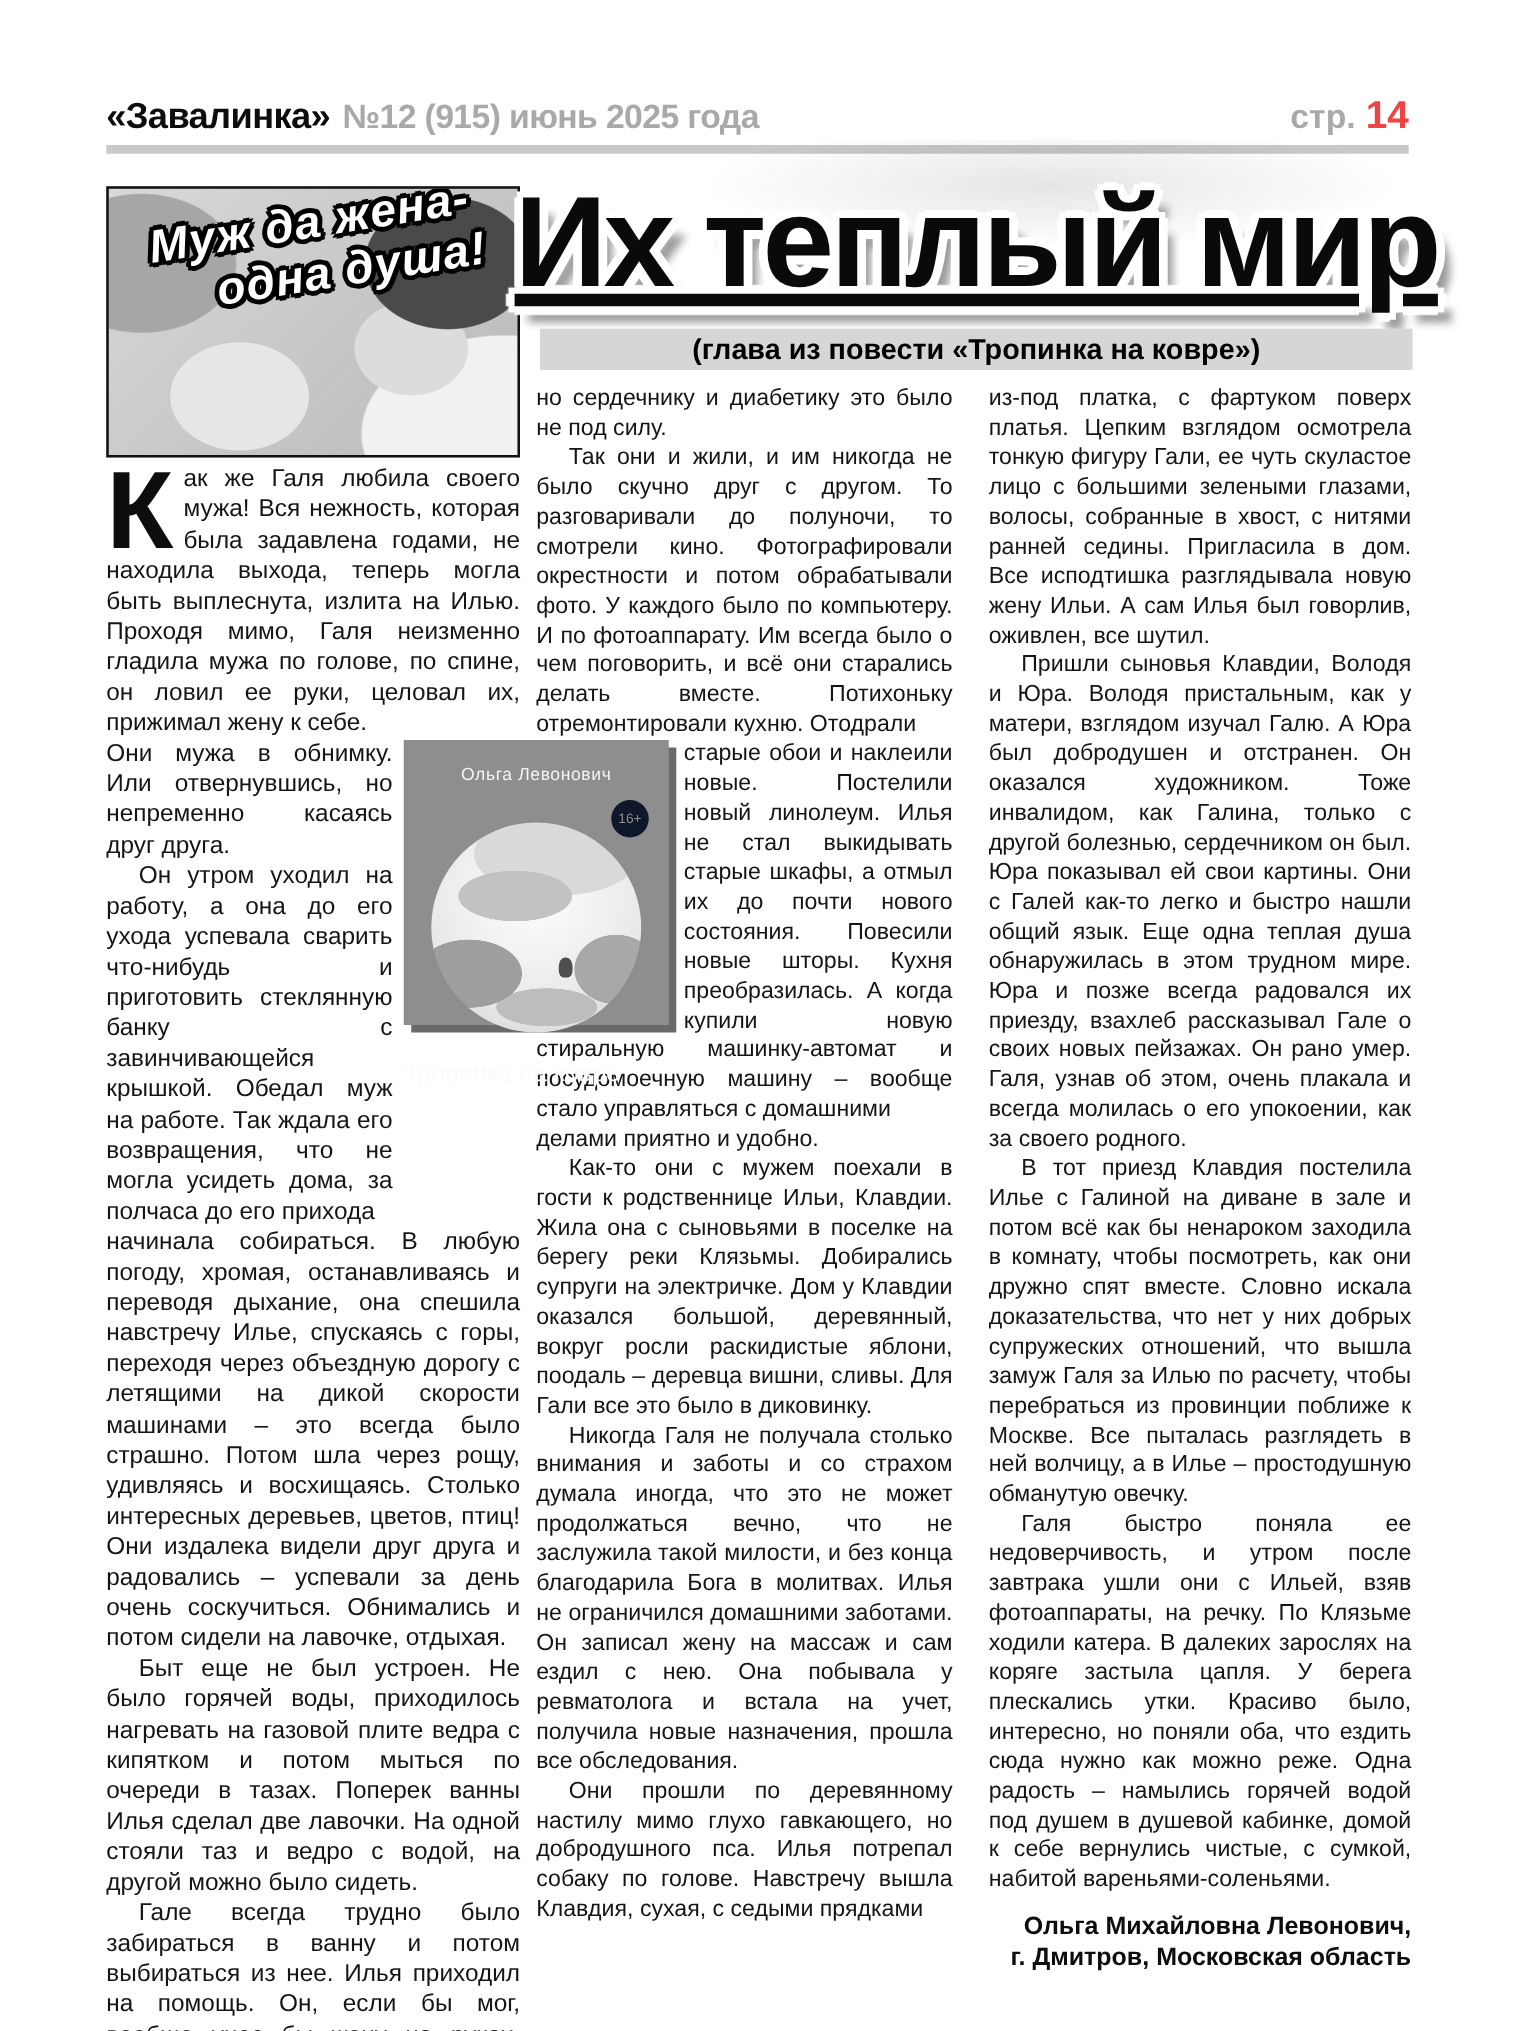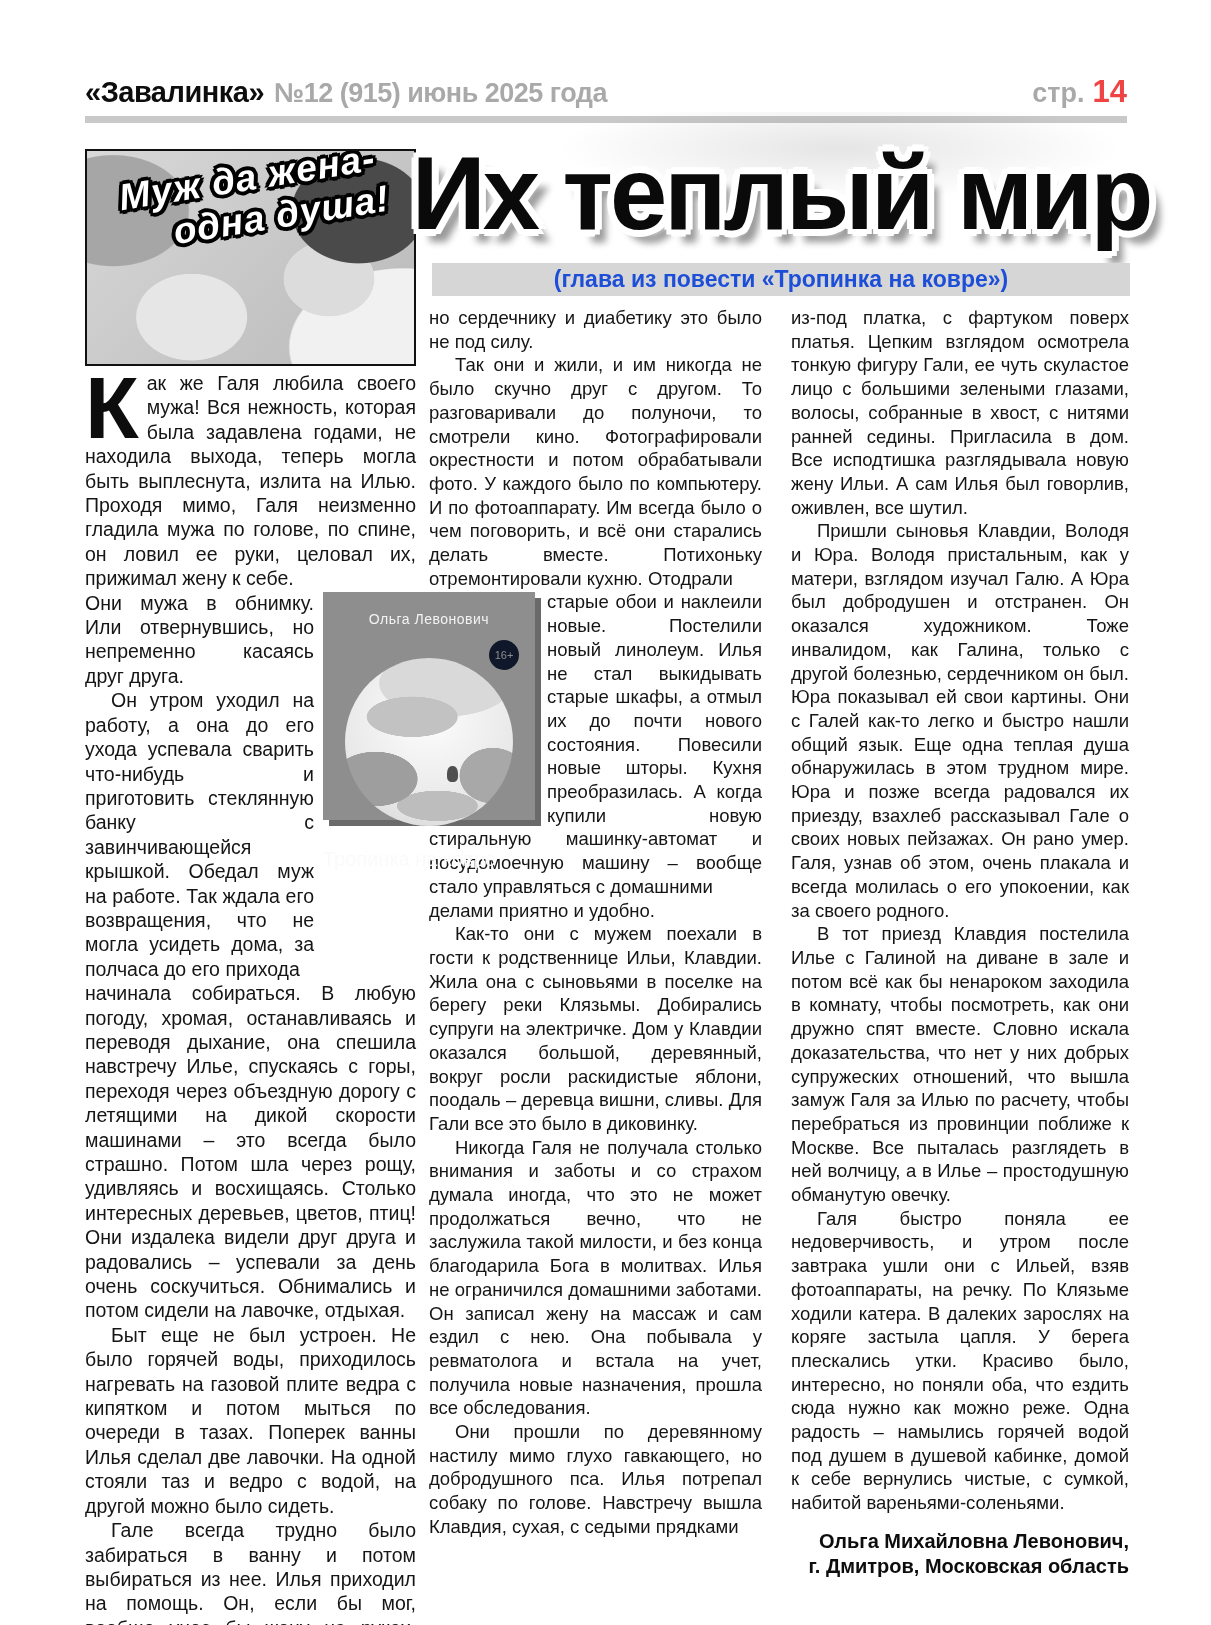--- a/index.html
+++ b/index.html
@@ -36,24 +36,24 @@
 
   
   .headline{position:absolute;left:432px;top:130px;width:698px;height:128px;
     display:flex;align-items:center;justify-content:center;}
   .headline::before{content:"";position:absolute;inset:-18px;
     background:radial-gradient(ellipse 55% 45% at 58% 22%,rgba(0,0,0,0.10),transparent 70%);}
   .headline-text{position:relative;font-size:103px;font-weight:bold;letter-spacing:-3px;
     color:#0a0a0a;white-space:nowrap;
     text-shadow:-5px -5px 0 #fff,5px -5px 0 #fff,-5px 5px 0 #fff,5px 5px 0 #fff,
       -7px 0 0 #fff,7px 0 0 #fff,0 -7px 0 #fff,0 7px 0 #fff,
-      11px 13px 7px rgba(0,0,0,0.40);}
+      11px 13px 7px rgba(0,0,0,0.40);text-decoration:underline;}
   .subtitle-bar{position:absolute;left:432px;top:263px;width:698px;height:33px;
     background:#d6d6d6;display:flex;align-items:center;justify-content:center;}
-  .subtitle-text{font-size:23px;font-weight:bold;color:#1d4ed8;}
+  .subtitle-text{font-size:23px;font-weight:bold;color:#000000;}
 
   
   .col{position:absolute;text-align:justify;color:#151515;}
   .col p{margin:0;}
   .col-left{left:85px;top:371px;width:331px;font-size:19.5px;line-height:24.4px;}
   .col-mid{left:429px;top:306px;width:333px;font-size:18.5px;line-height:23.7px;}
   .col-right{left:791px;top:306px;width:338px;font-size:18.5px;line-height:23.7px;}
   .indent{text-indent:26px;}
   .pad-right{padding-right:102px;}
   .dropcap{float:left;font-size:88px;line-height:70px;font-weight:bold;

